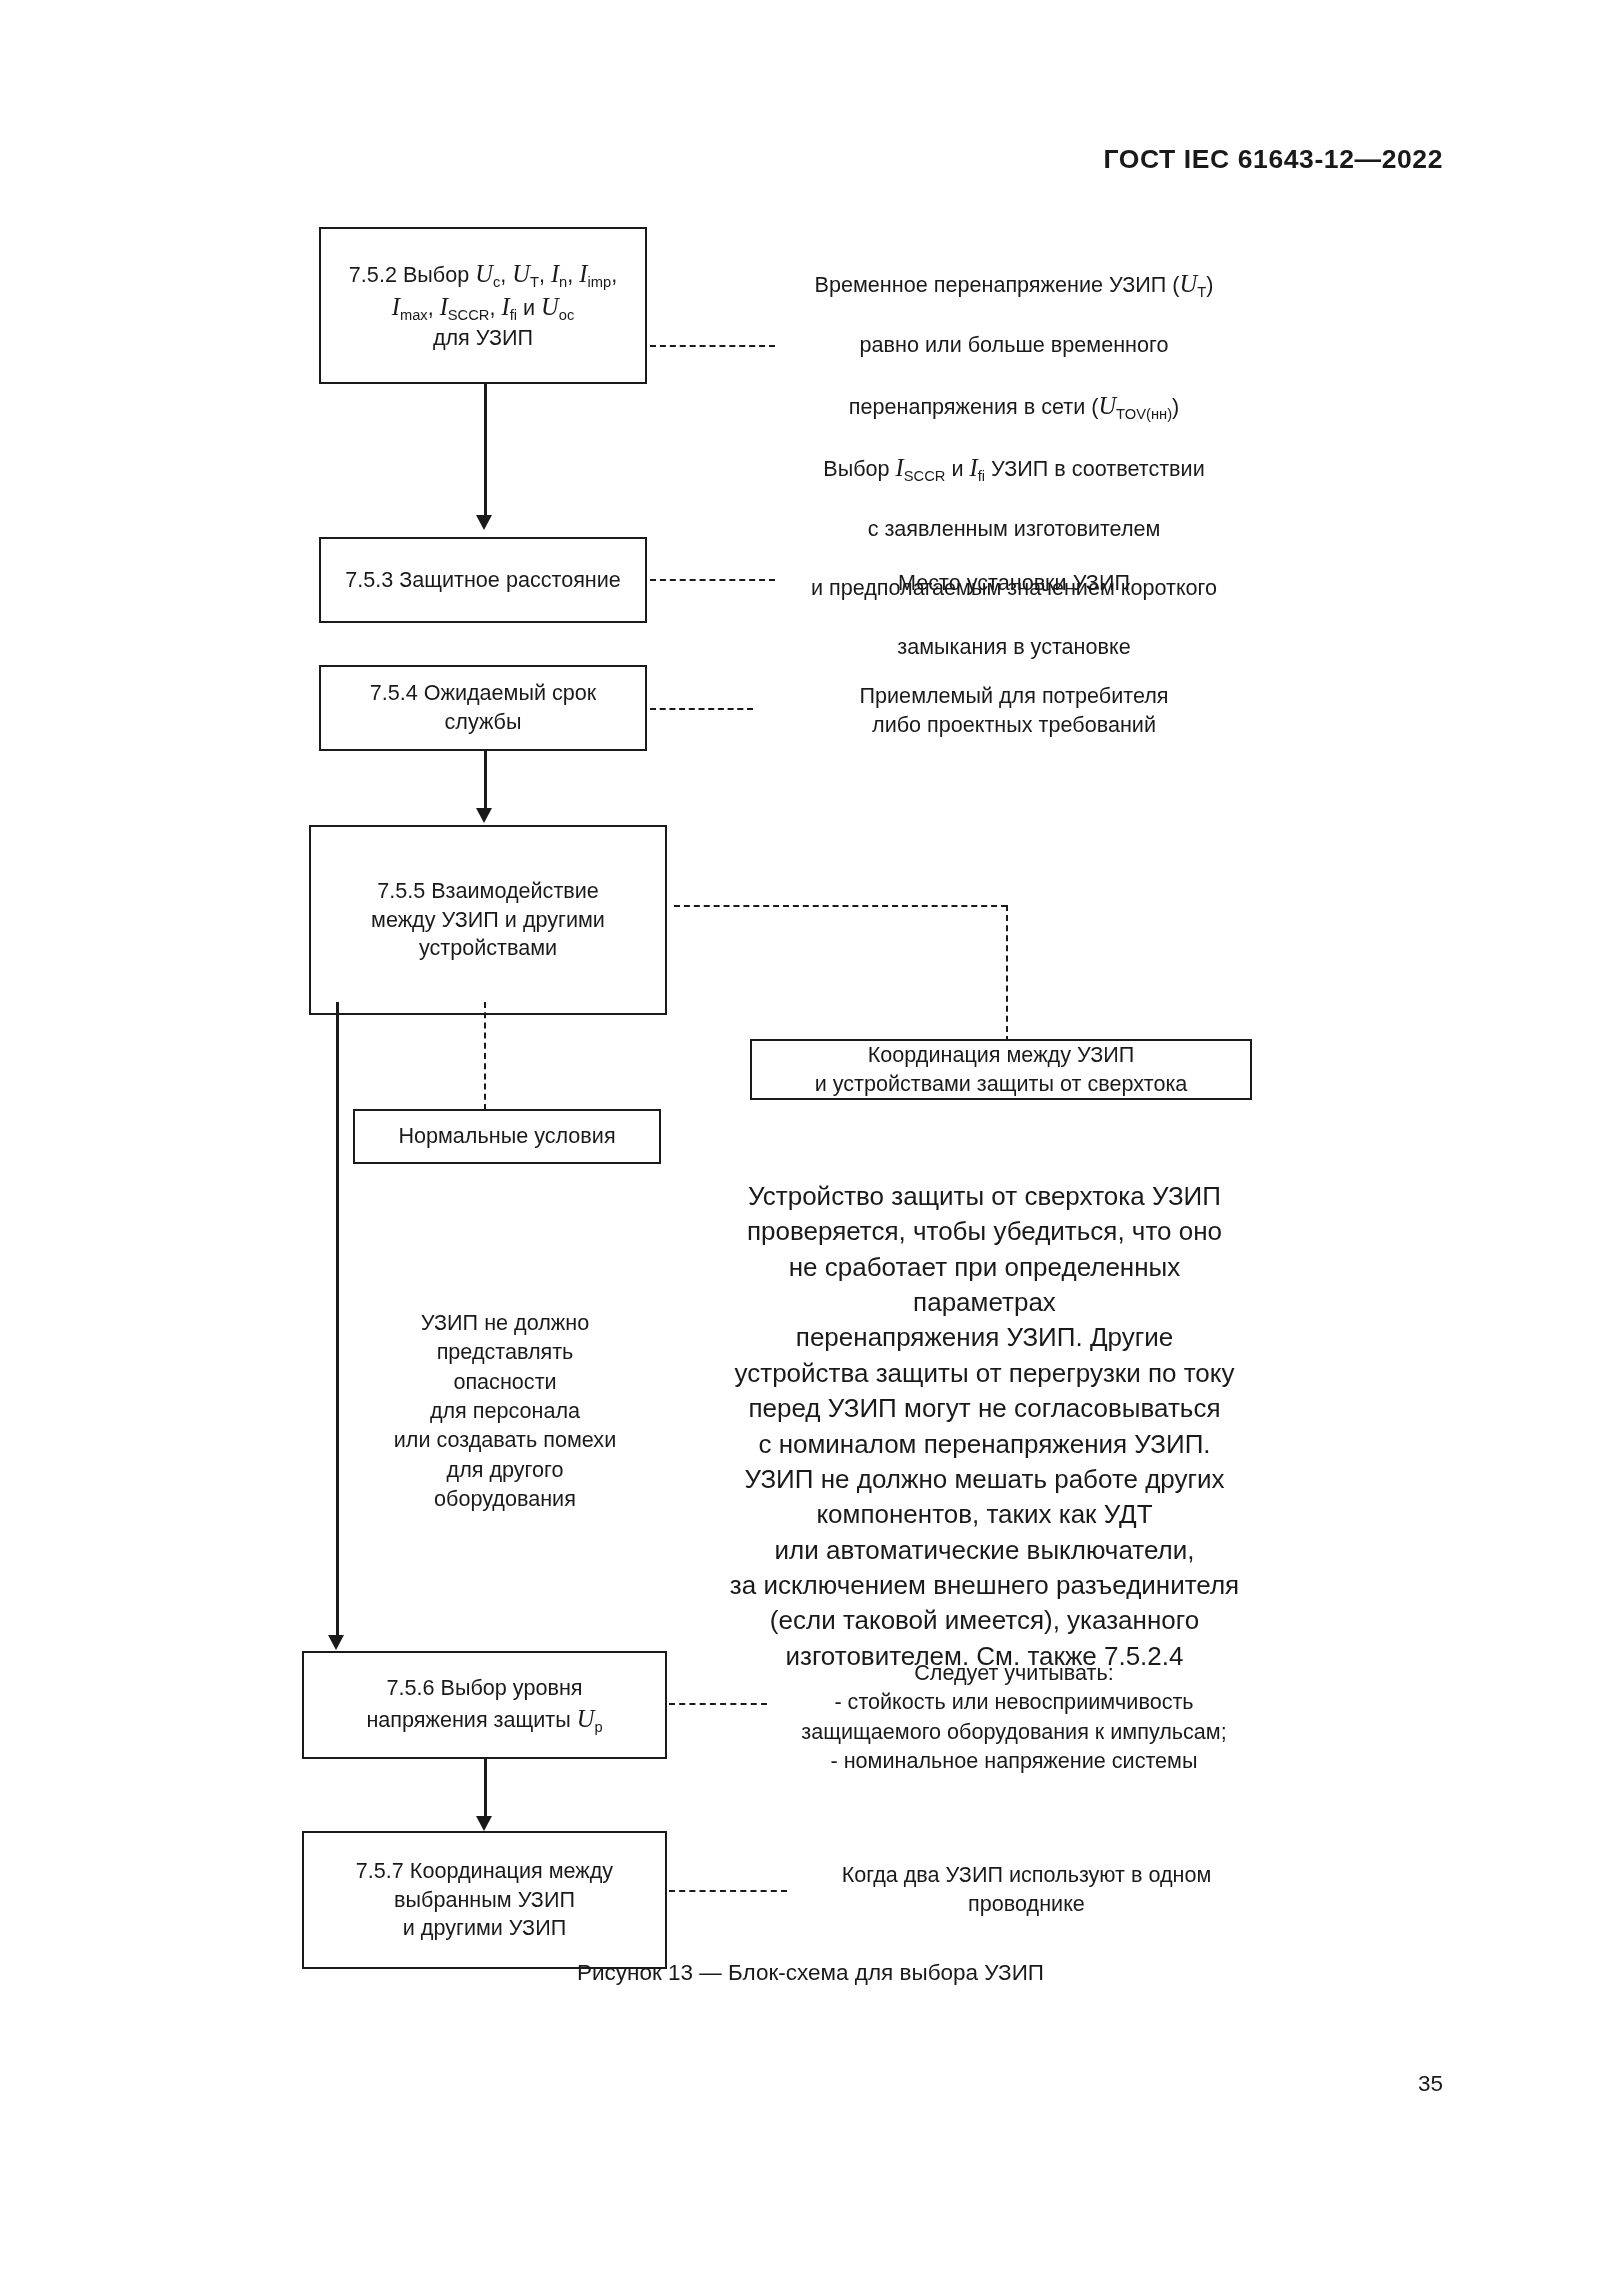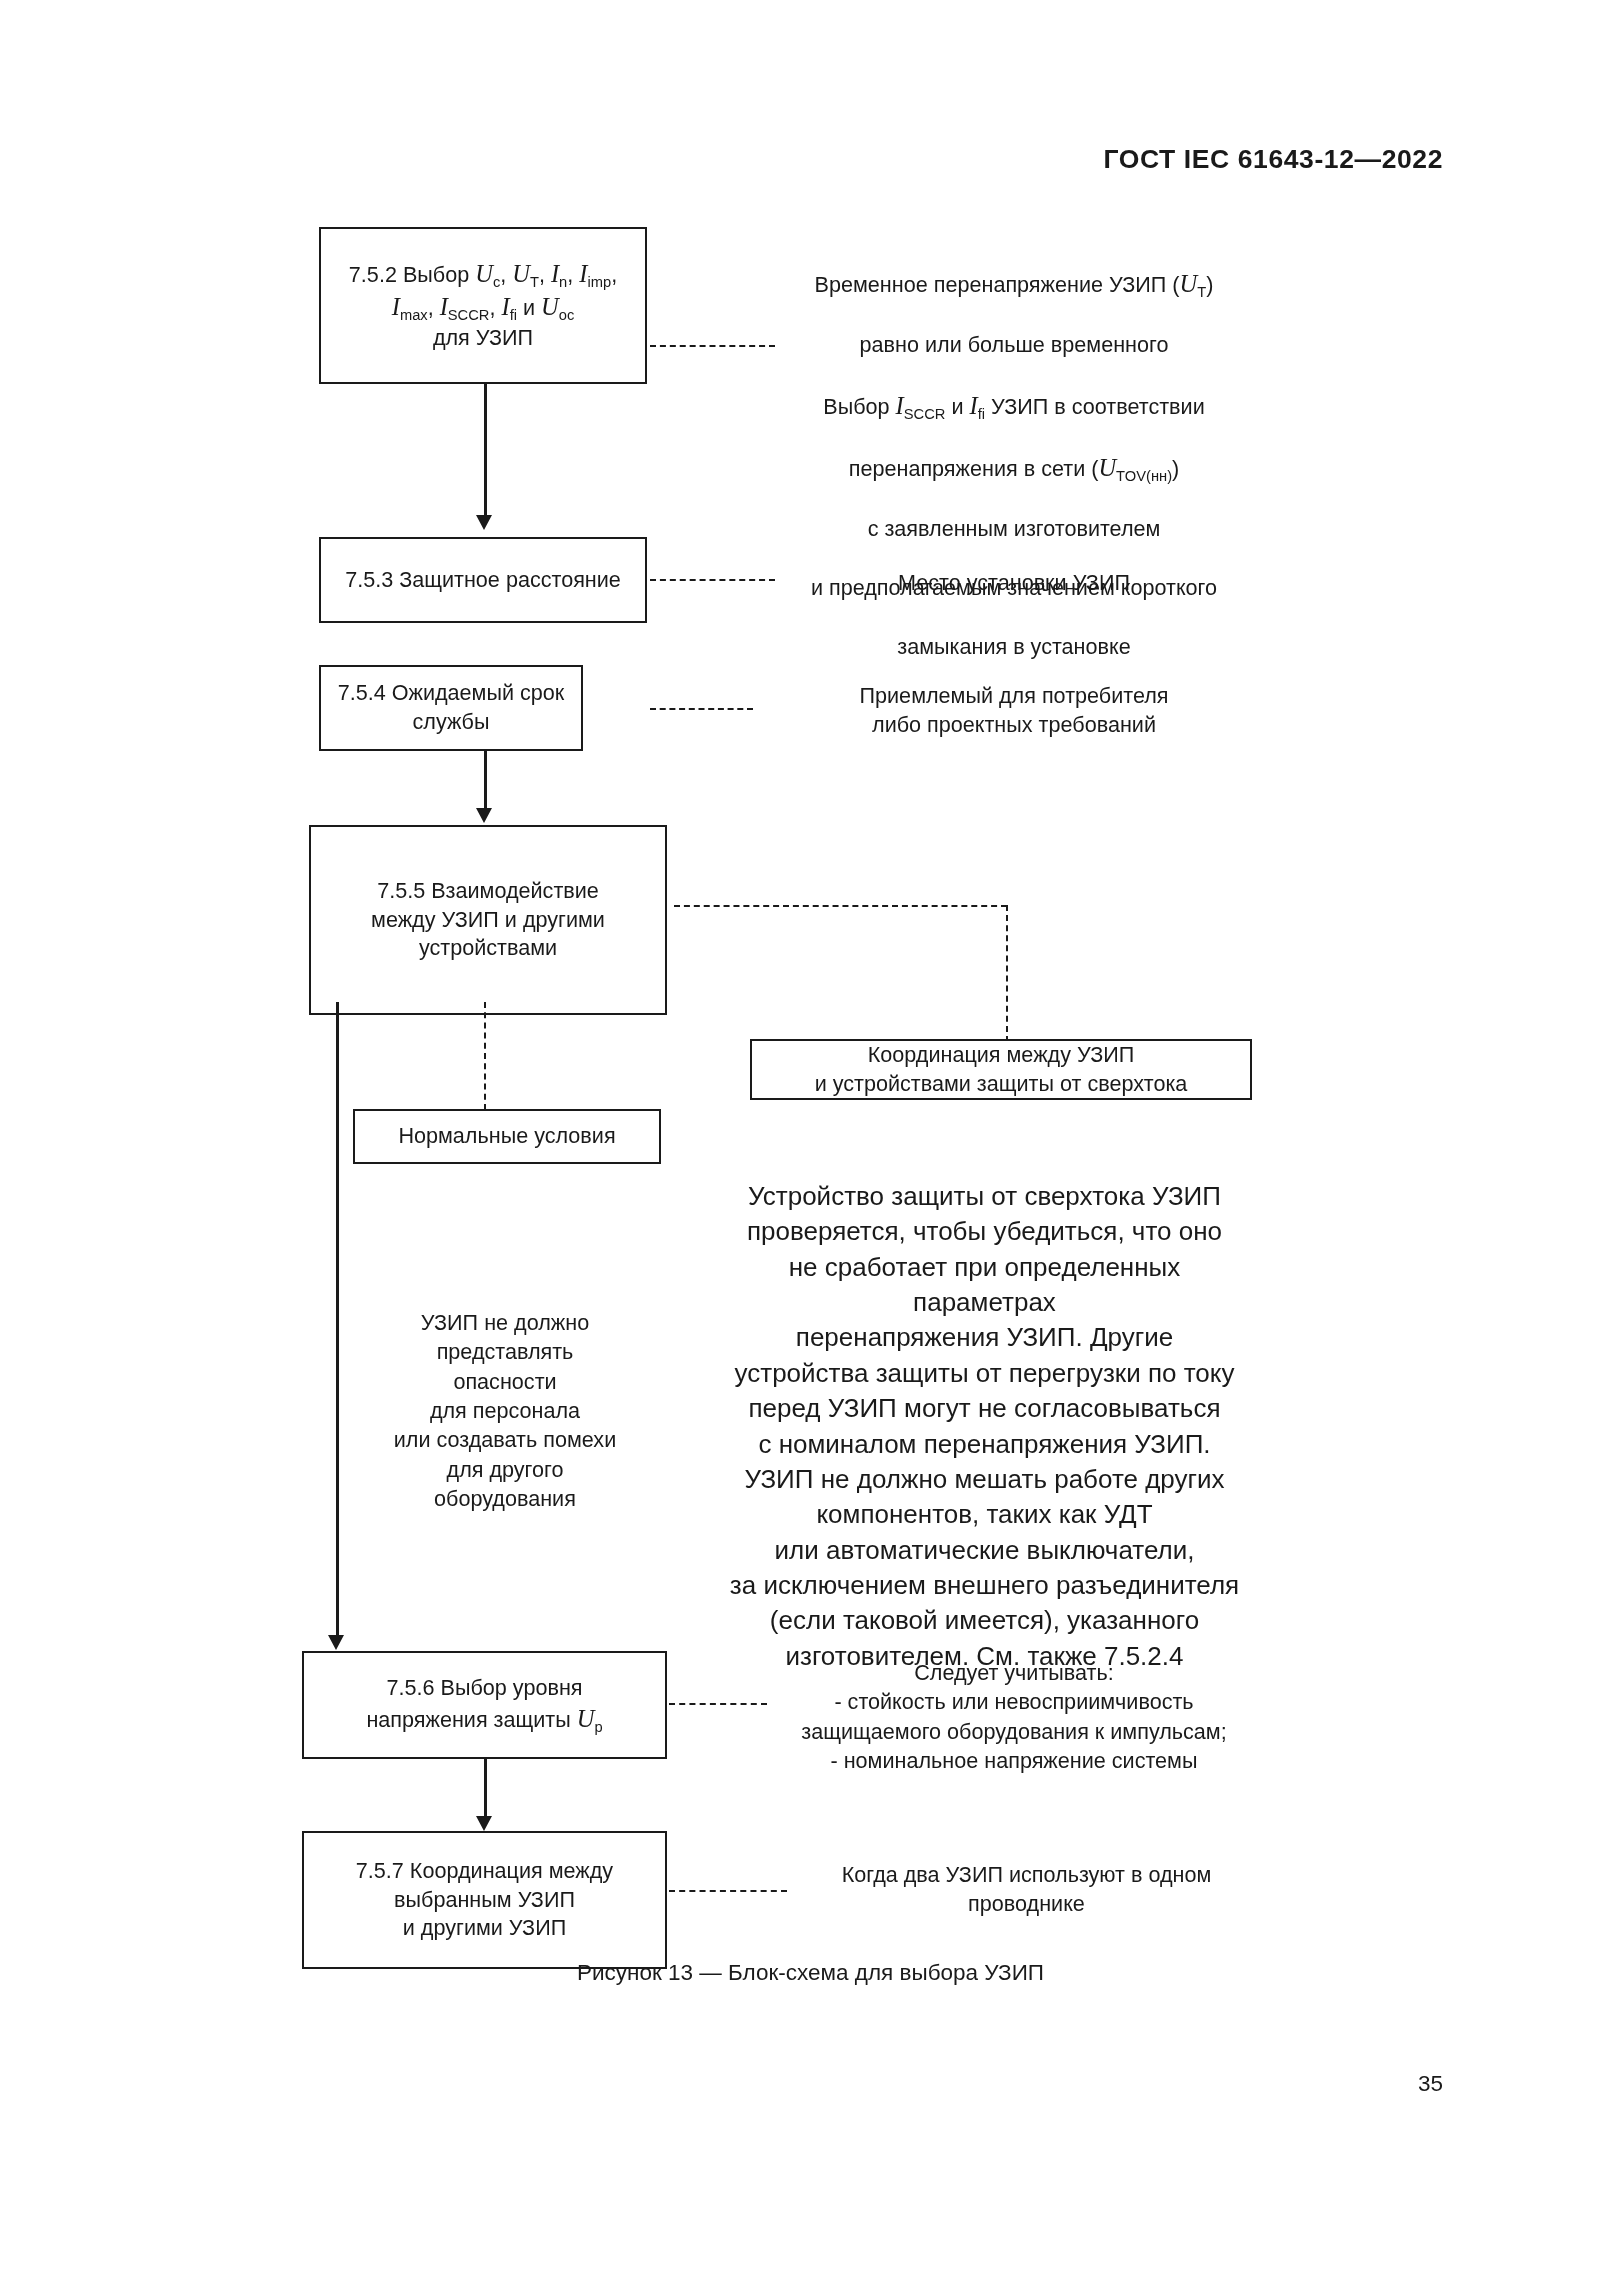--- a/index.html
+++ b/index.html
@@ -127,37 +127,37 @@
     </div>
     <div>для УЗИП</div>
   </div>
 </div>
 
 <div class="dashh" style="left:650px; top:345px; width:125px;"></div>
 
 <div class="note" style="left:774px; top:238px; width:480px;">
   <div><span>Временное перенапряжение УЗИП (</span><span class="mi"><span>U</span><sub>T</sub></span><span>)</span></div>
   <div>равно или больше временного</div>
+  <div><span>перенапряжения в сети (</span><span class="mi"><span>U</span><sub>TOV(нн)</sub></span><span>)</span></div>
   <div><span>Выбор </span><span class="mi"><span>I</span><sub>SCCR</sub></span><span> и </span><span class="mi"><span>I</span><sub>fi</sub></span><span> УЗИП в соответствии</span></div>
-  <div><span>перенапряжения в сети (</span><span class="mi"><span>U</span><sub>TOV(нн)</sub></span><span>)</span></div>
   <div>с заявленным изготовителем</div>
   <div>и предполагаемым значением короткого</div>
   <div>замыкания в установке</div>
 </div>
 
 <div class="vline" style="left:484px; top:384px; height:132px;"></div>
 <div class="arrowhead" style="left:476px; top:515px;"></div>
 
 <div class="fbox" style="left:319px; top:537px; width:328px; height:86px;">
   <div class="inner">7.5.3 Защитное расстояние</div>
 </div>
 <div class="dashh" style="left:650px; top:579px; width:125px;"></div>
 <div class="note" style="left:774px; top:568px; width:480px;"><span>Место установки УЗИП</span></div>
 
-<div class="fbox" style="left:319px; top:665px; width:264px; height:86px;">
+<div class="fbox" style="left:319px; top:665px; width:328px; height:86px;">
   <div class="inner" style="white-space:pre-line;">7.5.4 Ожидаемый срок
 службы</div>
 </div>
 <div class="dashh" style="left:650px; top:708px; width:103px;"></div>
 <div class="note" style="left:774px; top:681px; width:480px;"><span>Приемлемый для потребителя
 либо проектных требований</span></div>
 
 <div class="vline" style="left:484px; top:751px; height:59px;"></div>
 <div class="arrowhead" style="left:476px; top:808px;"></div>
 

